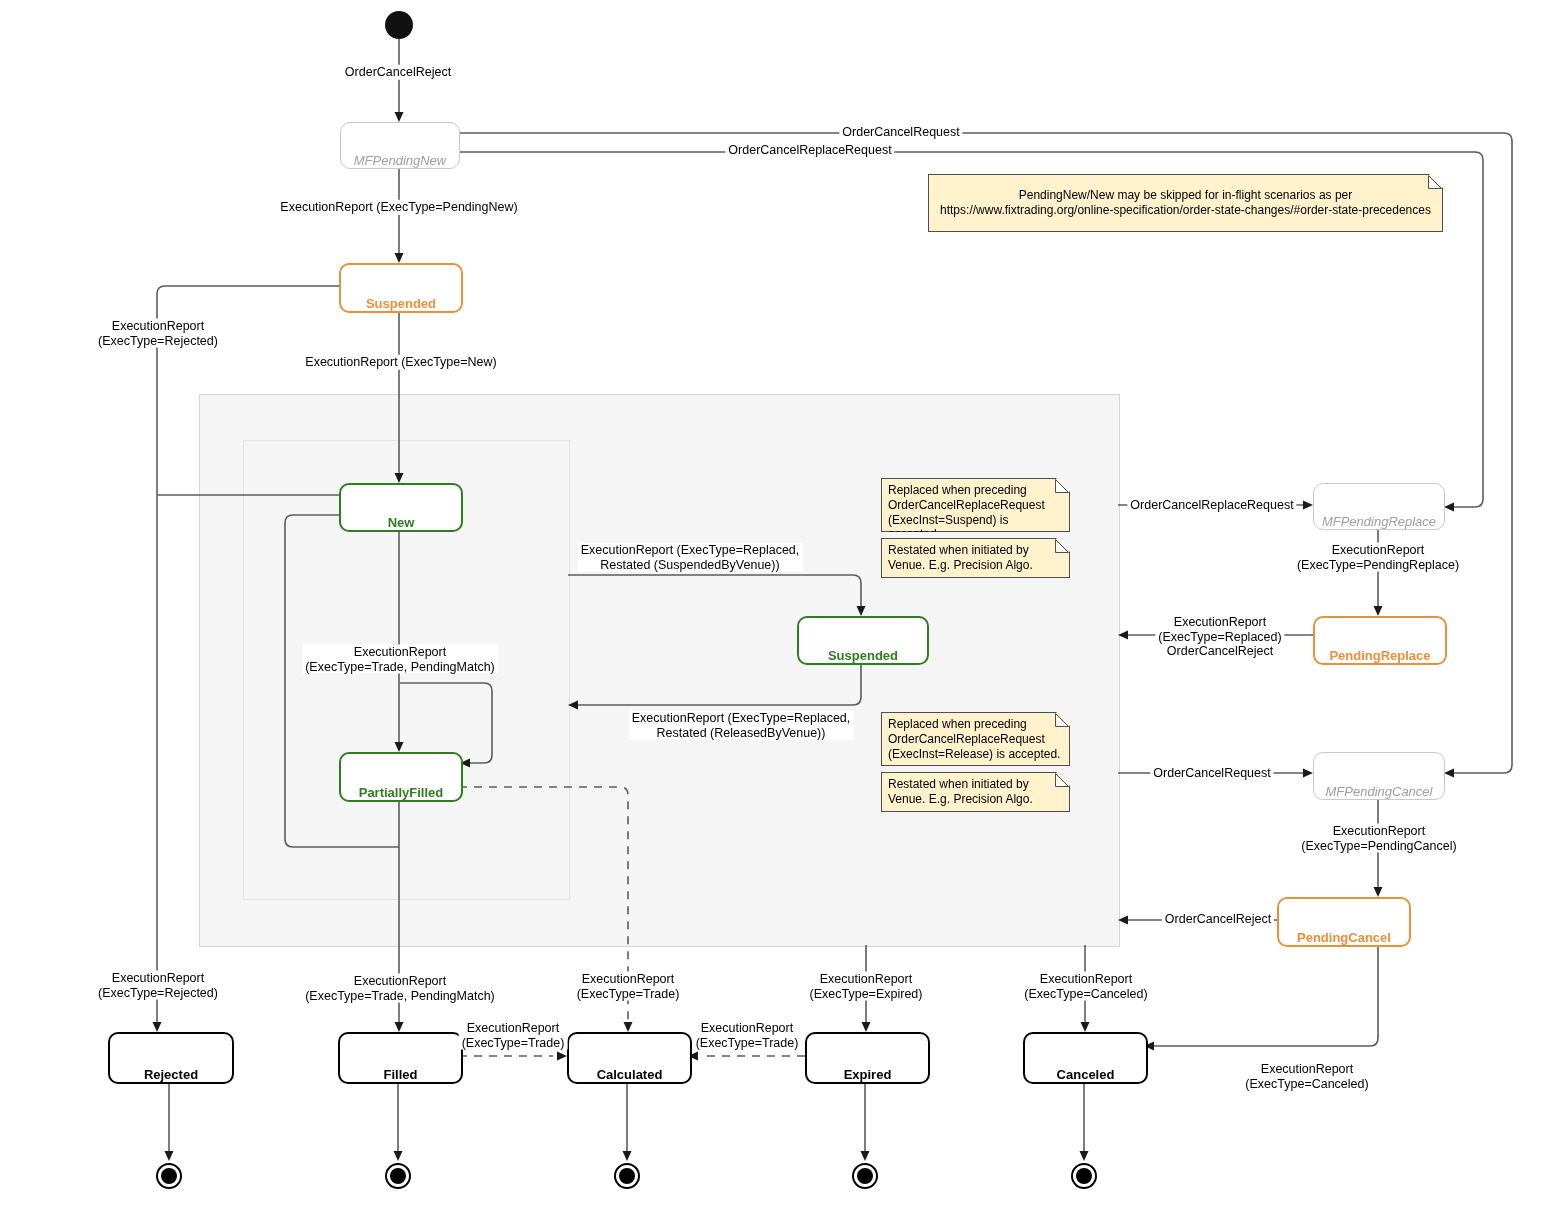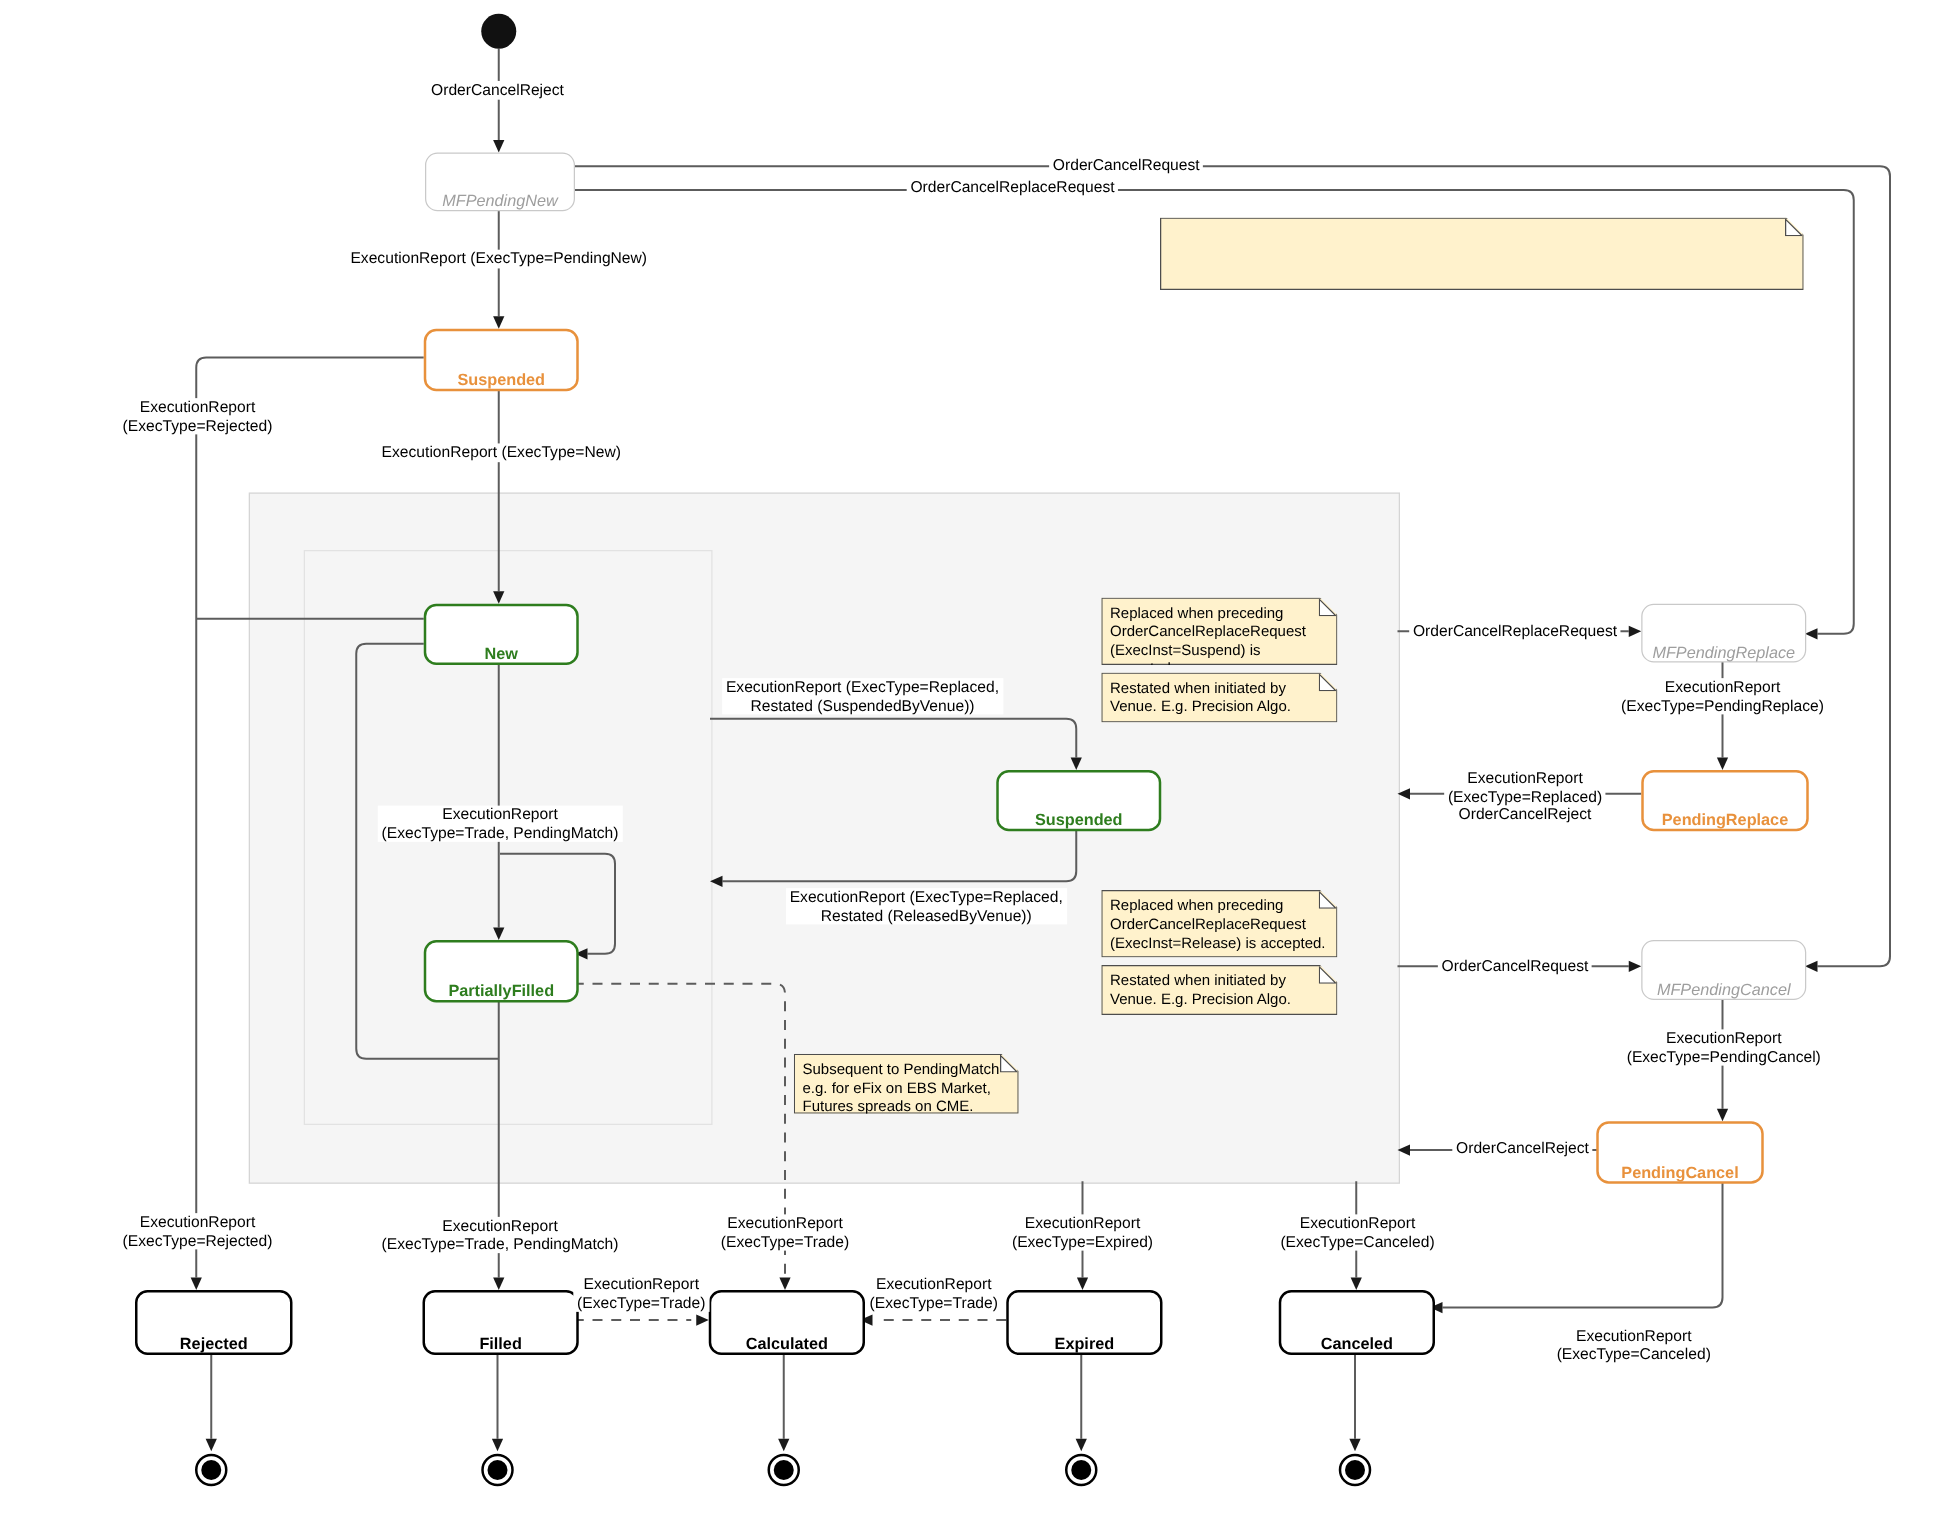--- a/index.html
+++ b/index.html
@@ -249,20 +249,22 @@
 (ExecType=Trade)</div>
   <div class="elabel" style="left:747px;top:1035px">ExecutionReport
 (ExecType=Trade)</div>
   <div class="elabel" style="left:1307px;top:1076px">ExecutionReport
 (ExecType=Canceled)</div>
 
   <div class="note center" style="left:928px;top:174px;width:515px;height:58px">
     <svg class="fold" width="14" height="14">
         <path d="M0.5,0.5 L13.5,13.5 L0.5,13.5 Z"></path>
       </svg>
+    <div class="note-text">PendingNew/New may be skipped for in-flight scenarios as per
+https://www.fixtrading.org/online-specification/order-state-changes/#order-state-precedences</div>
   </div>
   <div class="note" style="left:881px;top:478px;width:189px;height:54px">
     <svg class="fold" width="14" height="14">
         <path d="M0.5,0.5 L13.5,13.5 L0.5,13.5 Z"></path>
       </svg>
     <div class="note-text">Replaced when preceding
 OrderCancelReplaceRequest
 (ExecInst=Suspend) is accepted.</div>
   </div>
   <div class="note" style="left:881px;top:538px;width:189px;height:40px">
@@ -280,22 +282,14 @@
 OrderCancelReplaceRequest
 (ExecInst=Release) is accepted.</div>
   </div>
   <div class="note" style="left:881px;top:772px;width:189px;height:40px">
     <svg class="fold" width="14" height="14">
         <path d="M0.5,0.5 L13.5,13.5 L0.5,13.5 Z"></path>
       </svg>
     <div class="note-text">Restated when initiated by
 Venue. E.g. Precision Algo.</div>
   </div>
-  <div class="note" style="left:635px;top:843px;width:180px;height:48px">
-    <svg class="fold" width="14" height="14">
-        <path d="M0.5,0.5 L13.5,13.5 L0.5,13.5 Z"></path>
-      </svg>
-    <div class="note-text">Subsequent to PendingMatch
-e.g. for eFix on EBS Market,
-Futures spreads on CME.</div>
-  </div>
 
 </div>
 
 </body></html>

